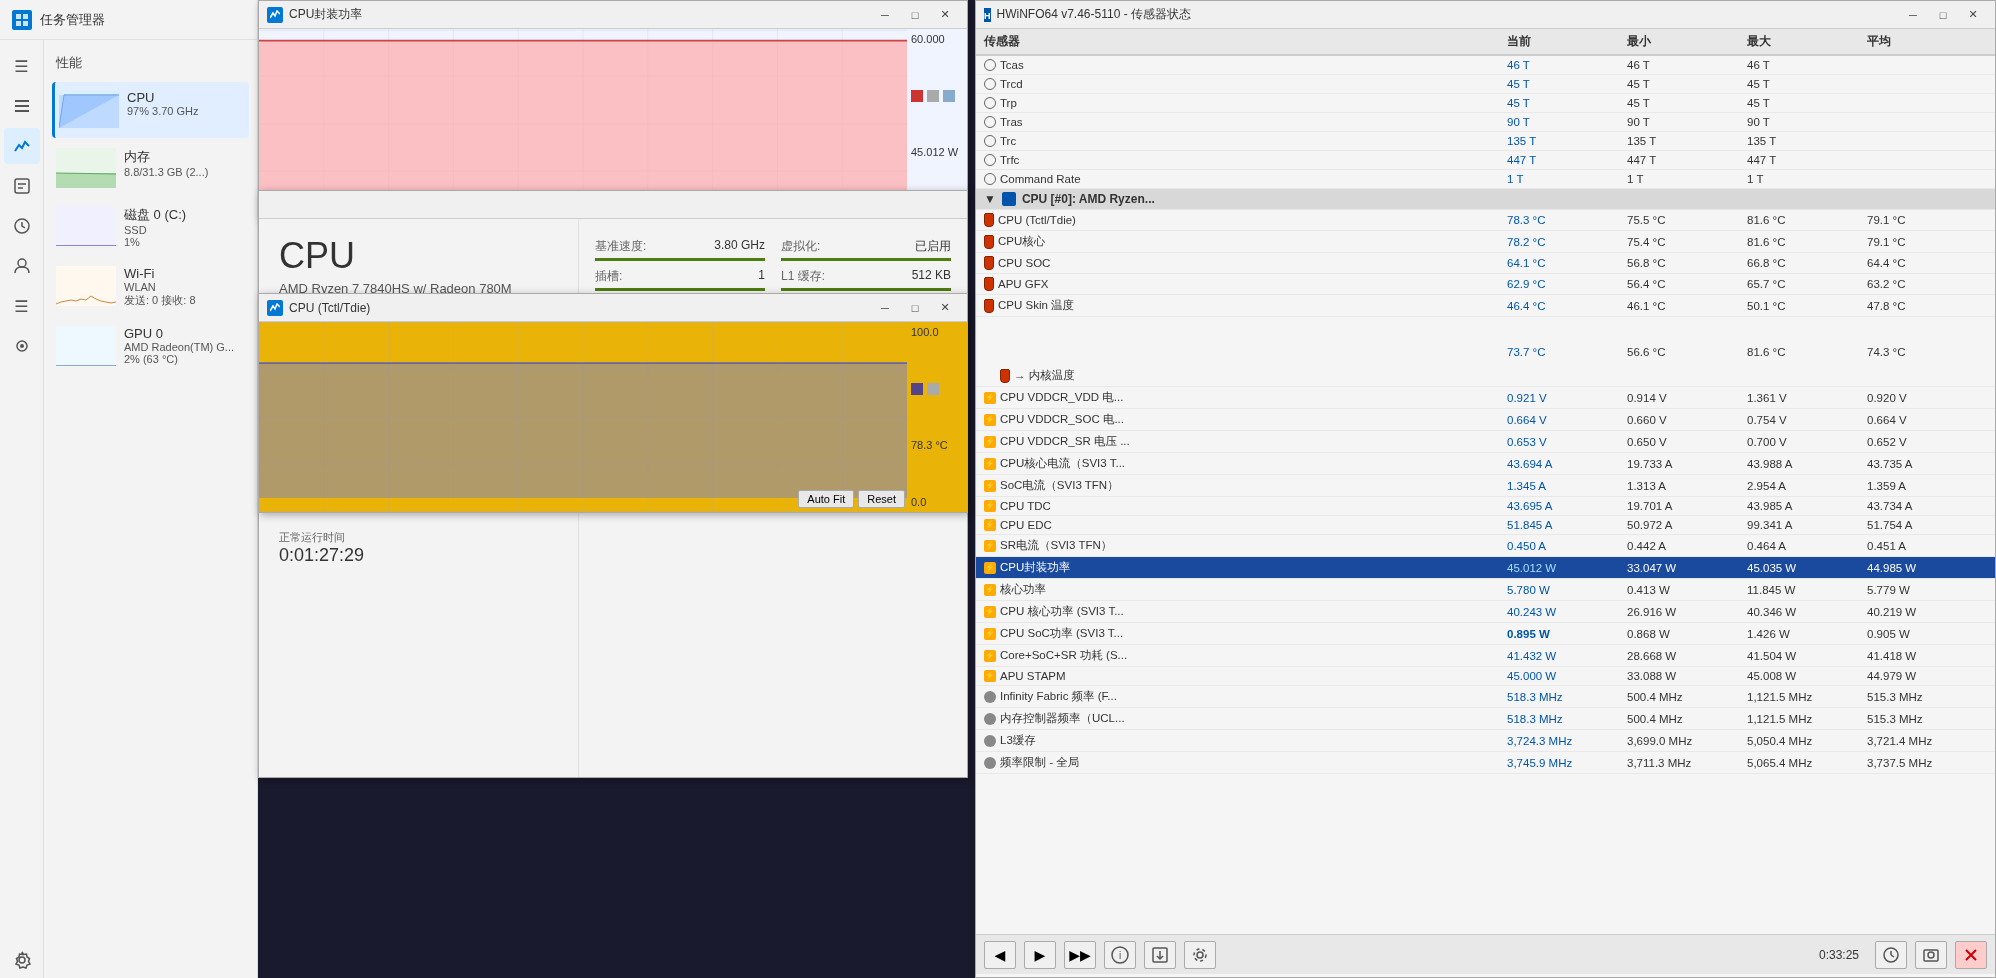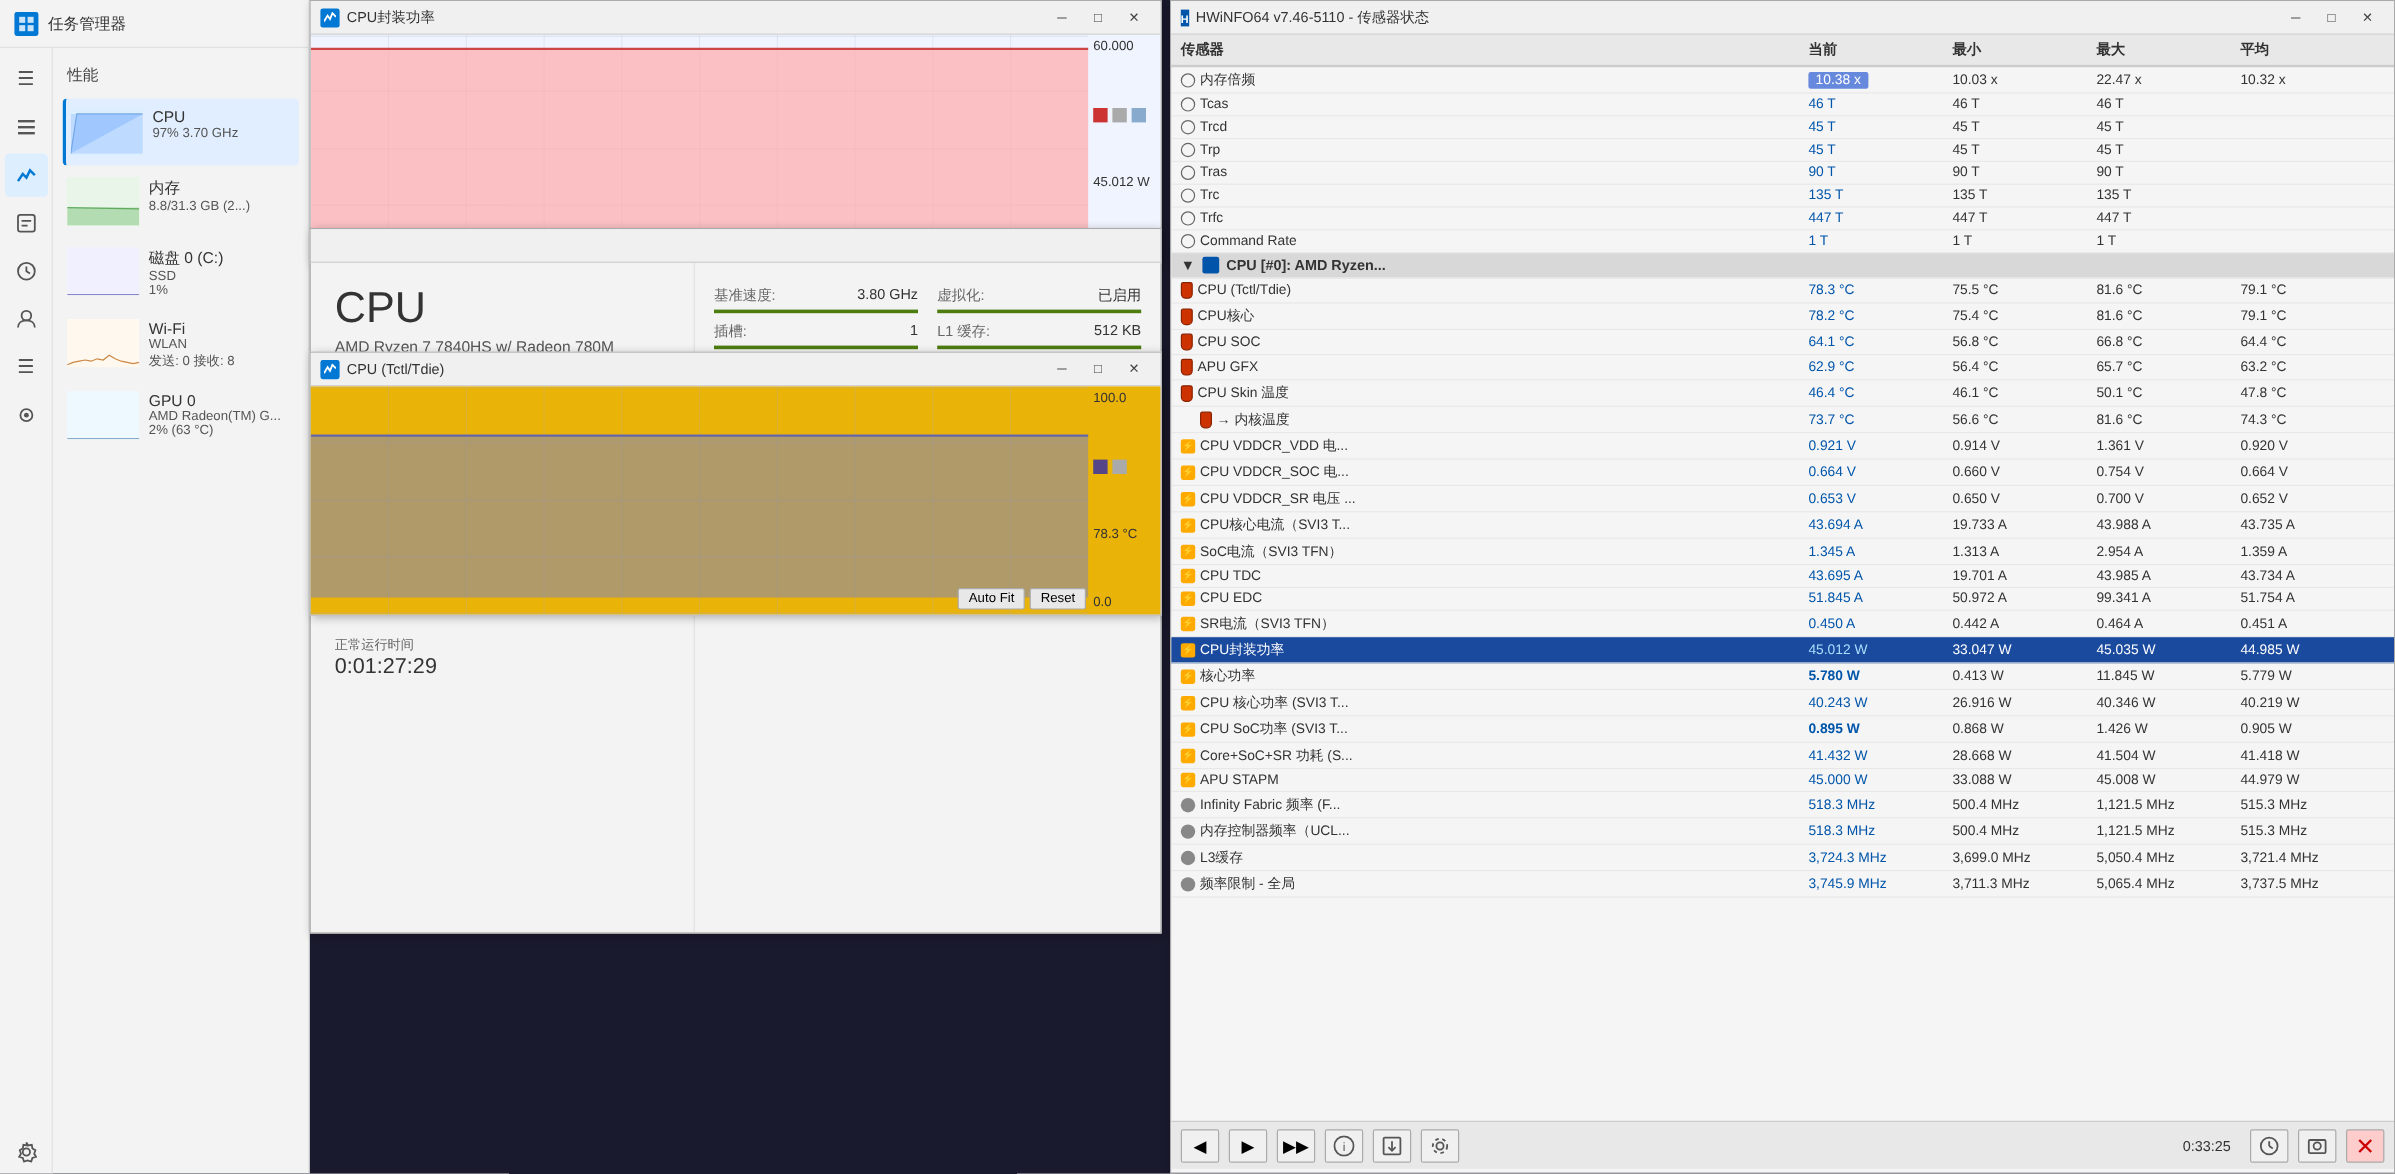--- a/index.html
+++ b/index.html
@@ -835,30 +835,20 @@
     </div>
   </div>
   <div class="hwinfo-table-header">
     <span>传感器</span>
     <span>当前</span>
     <span>最小</span>
     <span>最大</span>
     <span>平均</span>
   </div>
   <div class="hwinfo-table-body" id="hwinfo-body">
-  <div class="hwinfo-row">
-    <div class="row-name" style="">
-      <span class="sensor-icon circle" style="border:1.5px solid #666;width:12px;height:12px;border-radius:50%;display:inline-block;"></span>
-      <span>内存倍频</span>
-    </div>
-    <span style=""><span style="background:#6688dd;color:white;padding:1px 6px;border-radius:2px;">10.38 x</span></span>
-    <span>10.03 x</span>
-    <span>22.47 x</span>
-    <span>10.32 x</span>
-  </div>
       <div class="hwinfo-row">
     <div class="row-name" style="">
       <span class="sensor-icon circle" style="border:1.5px solid #666;width:12px;height:12px;border-radius:50%;display:inline-block;"></span>
       <span>Tcas</span>
     </div>
     <span style="color:#0055aa;font-weight:500;">46 T</span>
     <span>46 T</span>
     <span>46 T</span>
     <span></span>
   </div>
@@ -977,21 +967,21 @@
     <div class="row-name" style="">
       <span class="sensor-icon temp" style="background:#cc3300;color:white;width:10px;height:14px;border-radius:2px 2px 4px 4px;display:inline-block;border:1px solid #882200;"></span>
       <span>CPU Skin 温度</span>
     </div>
     <span style="color:#0055aa;font-weight:500;">46.4 °C</span>
     <span>46.1 °C</span>
     <span>50.1 °C</span>
     <span>47.8 °C</span>
   </div>
       <div class="hwinfo-row">
-    <div class="row-name" style="padding-left:16px;">
+    <div class="row-name" style="padding-left:16px;margin-top:48px;">
       <span class="sensor-icon temp" style="background:#cc3300;color:white;width:10px;height:14px;border-radius:2px 2px 4px 4px;display:inline-block;border:1px solid #882200;"></span>
       <span>→ 内核温度</span>
     </div>
     <span style="color:#0055aa;font-weight:500;">73.7 °C</span>
     <span>56.6 °C</span>
     <span>81.6 °C</span>
     <span>74.3 °C</span>
   </div>
       <div class="hwinfo-row">
     <div class="row-name" style="">
@@ -1081,21 +1071,21 @@
     <span style="color:#aaddff;font-weight:500;">45.012 W</span>
     <span>33.047 W</span>
     <span>45.035 W</span>
     <span>44.985 W</span>
   </div>
       <div class="hwinfo-row">
     <div class="row-name" style="">
       <span class="sensor-icon power" style="background:#ffaa00;color:white;width:12px;height:12px;border-radius:2px;display:inline-block;font-size:8px;text-align:center;line-height:12px;">⚡</span>
       <span>核心功率</span>
     </div>
-    <span style="color:#0055aa;font-weight:700;">5.780 W</span>
+    <span style="color:#0055aa;font-weight:400;">5.780 W</span>
     <span>0.413 W</span>
     <span>11.845 W</span>
     <span>5.779 W</span>
   </div>
       <div class="hwinfo-row">
     <div class="row-name" style="">
       <span class="sensor-icon power" style="background:#ffaa00;color:white;width:12px;height:12px;border-radius:2px;display:inline-block;font-size:8px;text-align:center;line-height:12px;">⚡</span>
       <span>CPU 核心功率 (SVI3 T...</span>
     </div>
     <span style="color:#0055aa;font-weight:500;">40.243 W</span>

